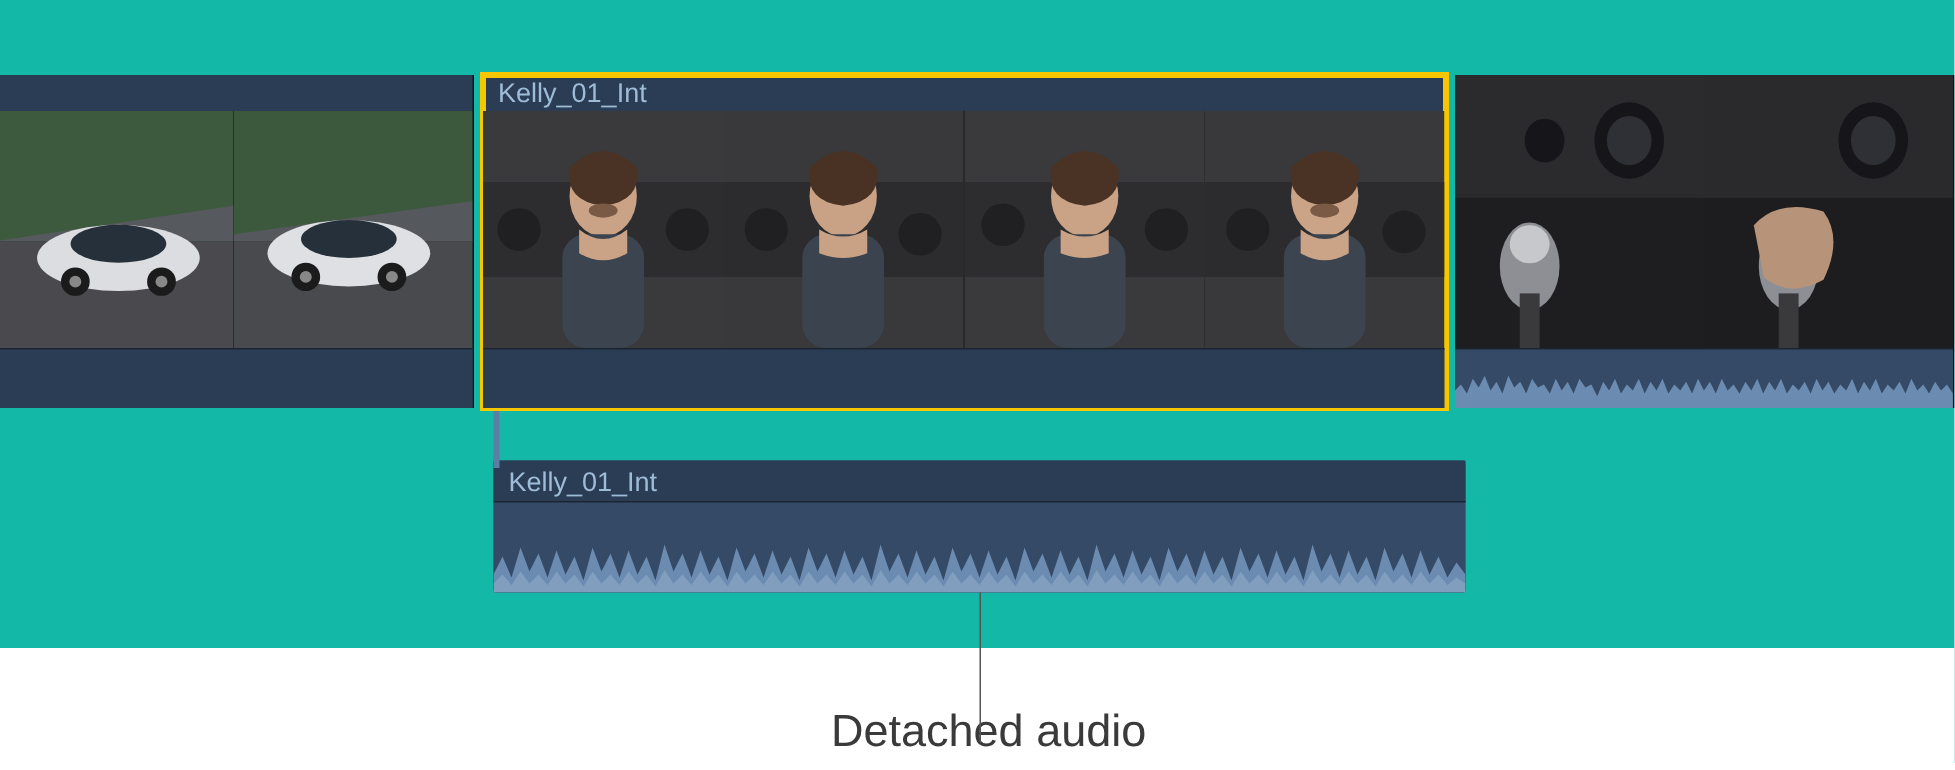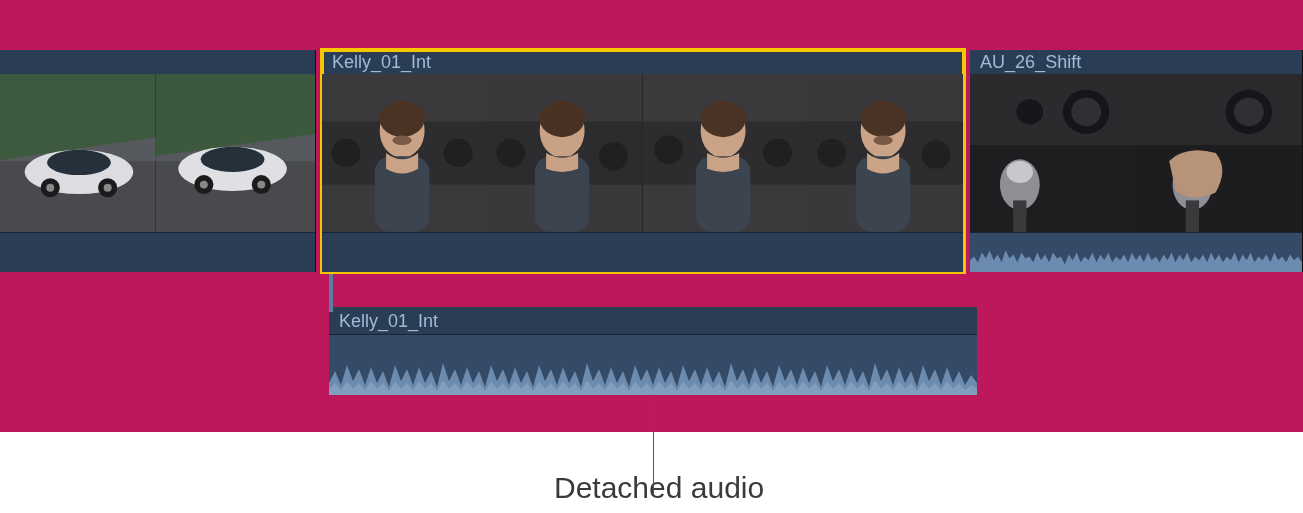--- a/index.html
+++ b/index.html
@@ -1,20 +1,20 @@
 <!DOCTYPE html>
 <html><head>
 <meta charset="utf-8">
 <style>
   * { box-sizing: border-box; margin: 0; padding: 0; }
   html, body { width: 1303px; height: 513px; background: #fff; font-family: -apple-system, "Helvetica Neue", Arial, sans-serif; }
   .timeline-area {
     width: 1303px;
     height: 432px;
-    background: #be185d;
+    background: #14b8a6;
     position: relative;
     overflow: hidden;
   }
   .video-track {
     position: absolute;
     left: 0; right: 0;
     top: 50px;
     height: 222px;
     display: flex;
   }
@@ -216,21 +216,20 @@
             <rect x="33" y="52" width="34" height="48" rx="10" fill="#3c4450"></rect>
             <path d="M40 50 Q50 58 60 50 L60 60 Q50 66 40 60 Z" fill="#cba487"></path>
             <ellipse cx="50" cy="42" rx="6" ry="3" fill="#7a5a45"></ellipse>
           </svg>
         </div>
       </div>
       <div class="clip-audio-band empty"></div>
     </div>
 
     <div class="clip clip3">
-      <div class="clip-label">AU_26_Shift</div>
       <div class="thumb-row">
         <div class="thumb" style="width:50%;">
           <svg viewBox="0 0 100 100" preserveAspectRatio="none">
             <rect width="100" height="100" fill="#1e1e20"></rect>
             <rect x="0" y="0" width="100" height="45" fill="#2b2b2e"></rect>
             <circle cx="70" cy="24" r="14" fill="#15151a"></circle>
             <circle cx="70" cy="24" r="9" fill="#2f3036"></circle>
             <circle cx="36" cy="24" r="8" fill="#15151a"></circle>
 
             <ellipse cx="30" cy="70" rx="12" ry="16" fill="#8d8f94"></ellipse>

